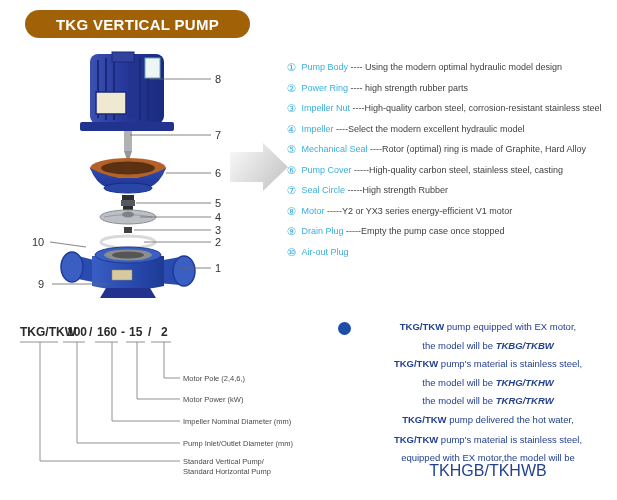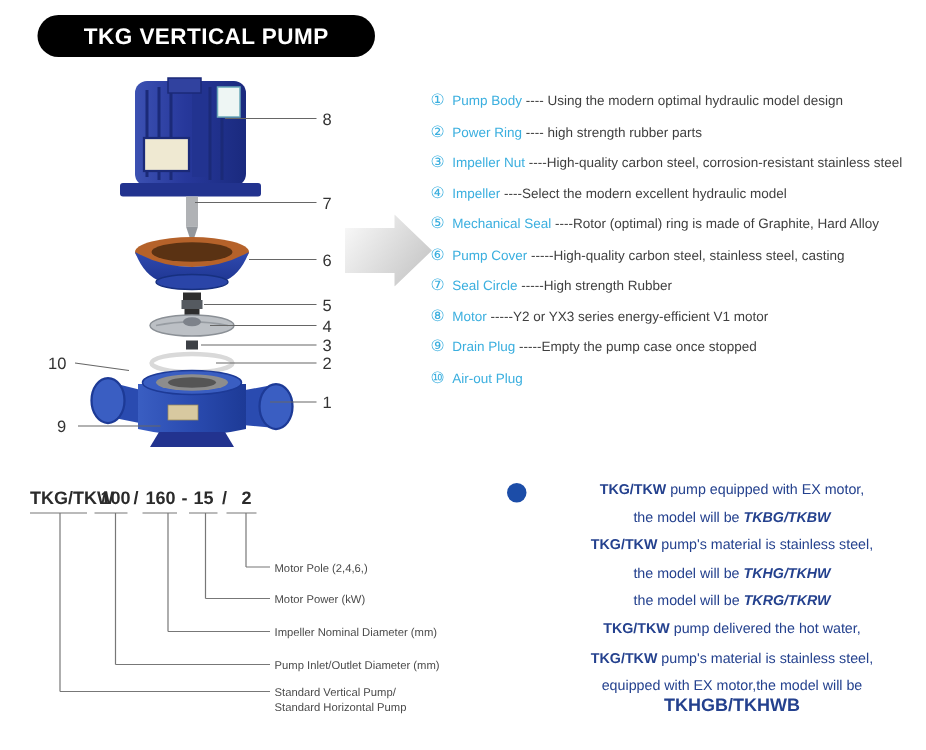--- a/index.html
+++ b/index.html
@@ -3,21 +3,21 @@
 <meta charset="utf-8">
 <style>
   html,body{margin:0;padding:0;background:#fff;}
   #canvas{
     position:relative;width:617px;height:500px;background:#fff;
     font-family:"Liberation Sans","DejaVu Sans",sans-serif;overflow:hidden;
   }
   
   .banner{
     position:absolute;left:25px;top:10px;width:225px;height:28px;
-    background:#000000;border-radius:14px;
+    background:#a16207;border-radius:14px;
     display:flex;align-items:center;justify-content:center;
     color:#fff;font-weight:bold;font-size:15px;letter-spacing:.3px;
   }
   
   .diagram{position:absolute;left:28px;top:46px;width:200px;height:255px;}
   .diagram text{font-family:"Liberation Sans","DejaVu Sans",sans-serif;font-size:11px;fill:#333;}
   .leader{stroke:#666;stroke-width:.8;}
   
   .big-arrow{position:absolute;left:230px;top:143px;width:60px;height:48px;}
   
@@ -33,21 +33,21 @@
   .model line{stroke:#777;stroke-width:.8;}
   
   .notes{position:absolute;left:338px;top:318px;width:275px;font-size:9.5px;color:#24418e;line-height:18.5px;}
   .notes .bullet{
     position:absolute;left:0;top:4px;width:13px;height:13px;border-radius:50%;background:#1c4da8;
   }
   .notes .note-text{margin-left:25px;text-align:center;}
   .notes .brand{font-weight:bold;}
   .notes .model-name{font-weight:bold;font-style:italic;}
   .notes .tight{line-height:13.5px;margin-top:4px;}
-  .notes .big-model{font-weight:bold;font-size:12px;}
+  .notes .big-model{font-weight:normal;font-size:16px;}
 </style>
 </head>
 <body>
 
 <div id="canvas">
 
   <div class="banner">
     <span>TKG VERTICAL PUMP</span>
   </div>
 

